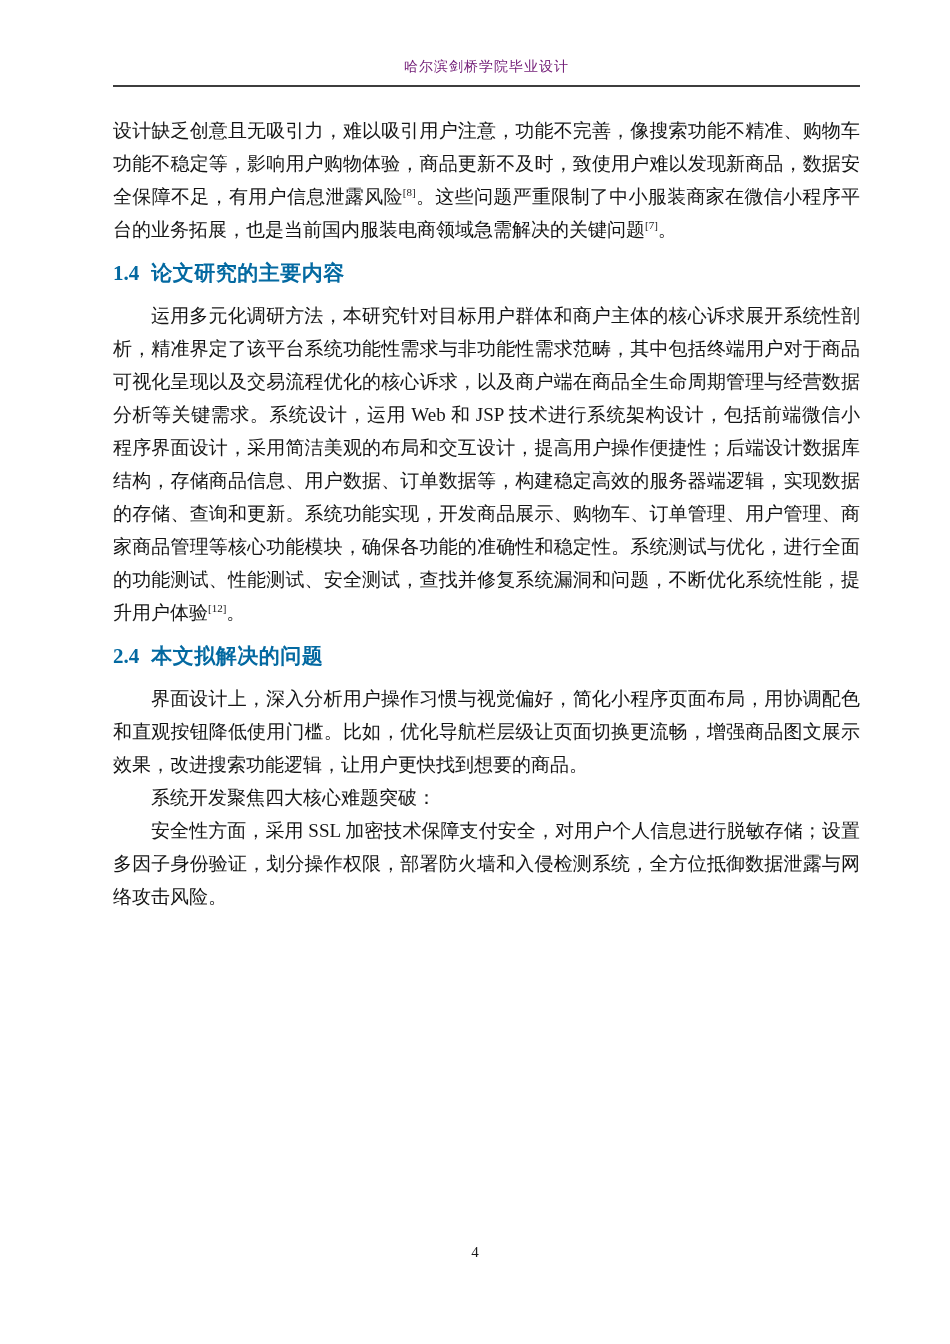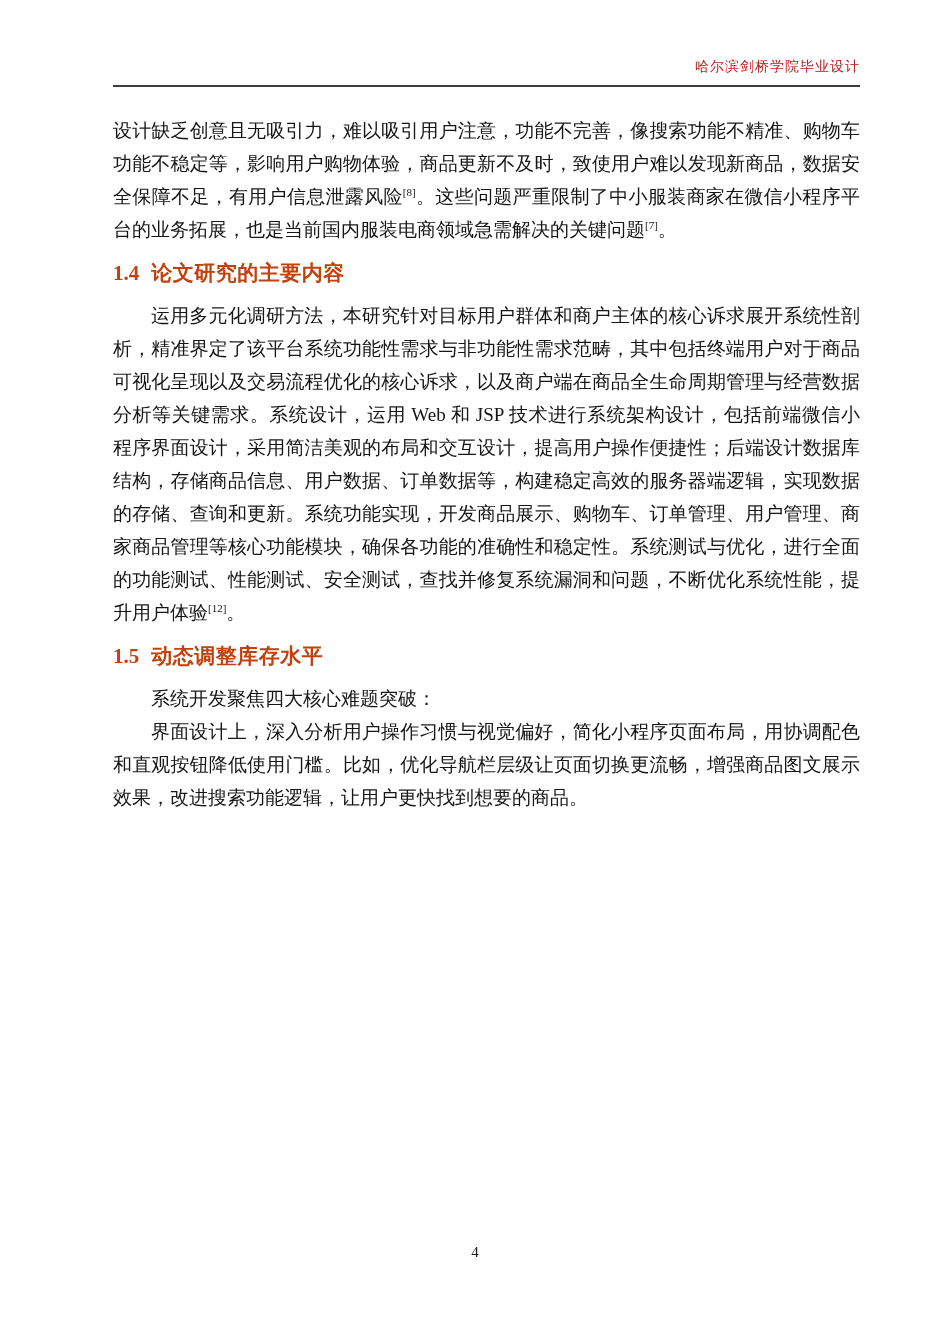--- a/index.html
+++ b/index.html
@@ -7,24 +7,24 @@
     position:relative;
     width:950px;height:1344px;
     background:#ffffff;
     color:#141414;
     font-family:"Liberation Serif","DejaVu Serif",serif;
     overflow:hidden;
   }
   .header{
     position:absolute;
     top:58px;left:113px;width:747px;
-    text-align:right;
+    text-align:center;
     font-size:14px;
     letter-spacing:1px;
-    color:#b91c1c;
+    color:#701a75;
     padding-bottom:9px;
     border-bottom:2px solid #3d3d3d;
   }
   .content{
     position:absolute;
     top:114px;left:113px;width:747px;
   }
   p.body{
     margin:0;
     font-size:19px;
@@ -35,21 +35,21 @@
   p.body.ind{ text-indent:2em; }
   sup{
     font-size:11px;
     line-height:0;
     vertical-align:super;
   }
   h2.sec{
     margin:13px 0 12px 0;
     font-size:21px;
     font-weight:bold;
-    color:#c2410c;
+    color:#0369a1;
   }
   h2.sec .sec-num{
     font-family:"Liberation Serif","DejaVu Serif",serif;
     margin-right:12px;
   }
   h2.sec .sec-title{
     font-family:"Liberation Sans","DejaVu Sans",sans-serif;
     letter-spacing:0.5px;
   }
   .pagenum{
@@ -64,20 +64,21 @@
 <body>
 
 <div class="page">
 
   <div class="header">哈尔滨剑桥学院毕业设计</div>
 
   <div class="content">
       <p class="body">设计缺乏创意且无吸引力，难以吸引用户注意，功能不完善，像搜索功能不精准、购物车功能不稳定等，影响用户购物体验，商品更新不及时，致使用户难以发现新商品，数据安全保障不足，有用户信息泄露风险<sup>[8]</sup>。这些问题严重限制了中小服装商家在微信小程序平 台的业务拓展，也是当前国内服装电商领域急需解决的关键问题<sup>[7]</sup>。</p>
       <h2 class="sec"><span class="sec-num">1.4</span><span class="sec-title">论文研究的主要内容</span></h2>
       <p class="body ind">运用多元化调研方法，本研究针对目标用户群体和商户主体的核心诉求展开系统性剖析，精准界定了该平台系统功能性需求与非功能性需求范畴，其中包括终端用户对于商品可视化呈现以及交易流程优化的核心诉求，以及商户端在商品全生命周期管理与经营数据分析等关键需求。系统设计，运用 Web 和 JSP 技术进行系统架构设计，包括前端微信小 程序界面设计，采用简洁美观的布局和交互设计，提高用户操作便捷性；后端设计数据库 结构，存储商品信息、用户数据、订单数据等，构建稳定高效的服务器端逻辑，实现数据 的存储、查询和更新。系统功能实现，开发商品展示、购物车、订单管理、用户管理、商 家商品管理等核心功能模块，确保各功能的准确性和稳定性。系统测试与优化，进行全面 的功能测试、性能测试、安全测试，查找并修复系统漏洞和问题，不断优化系统性能，提 升用户体验<sup>[12]</sup>。</p>
-      <h2 class="sec"><span class="sec-num">1.5</span><span class="sec-title">动态调整库存水平</span></h2>
+      <h2 class="sec"><span class="sec-num">2.4</span><span class="sec-title">本文拟解决的问题</span></h2>
+      <p class="body ind">界面设计上，深入分析用户操作习惯与视觉偏好，简化小程序页面布局，用协调配色和直观按钮降低使用门槛。比如，优化导航栏层级让页面切换更流畅，增强商品图文展示效果，改进搜索功能逻辑，让用户更快找到想要的商品。</p>
       <p class="body ind">系统开发聚焦四大核心难题突破：</p>
-      <p class="body ind">界面设计上，深入分析用户操作习惯与视觉偏好，简化小程序页面布局，用协调配色和直观按钮降低使用门槛。比如，优化导航栏层级让页面切换更流畅，增强商品图文展示效果，改进搜索功能逻辑，让用户更快找到想要的商品。</p>
+      <p class="body ind">安全性方面，采用 SSL 加密技术保障支付安全，对用户个人信息进行脱敏存储；设置多因子身份验证，划分操作权限，部署防火墙和入侵检测系统，全方位抵御数据泄露与网络攻击风险。</p>
     </div>
 
   <div class="pagenum">4</div>
 
 </div>
 
 </body></html>

